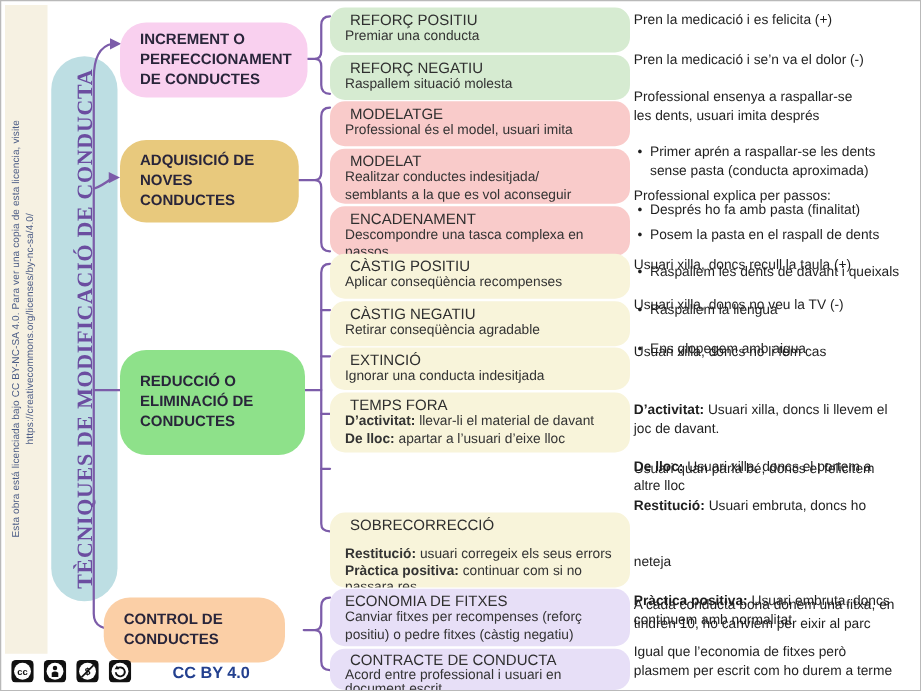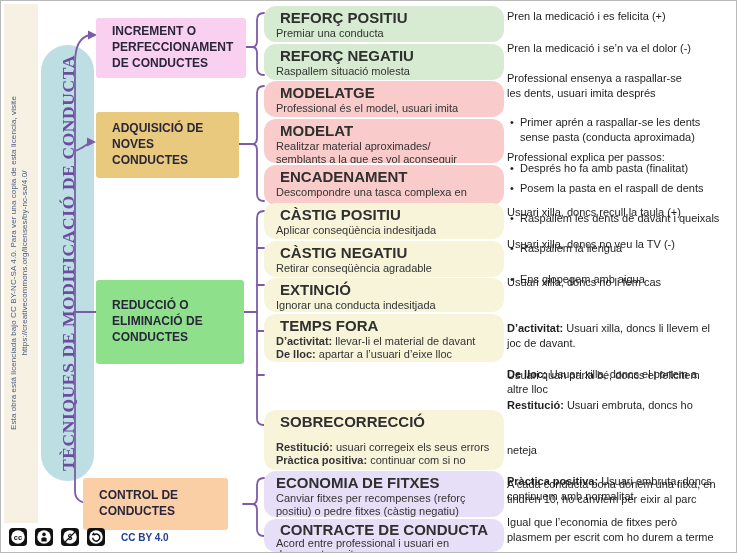--- a/index.html
+++ b/index.html
@@ -18,47 +18,47 @@
     background:#bddee3;border-radius:27px;
   }
   .vtitle{
     position:absolute;left:67px;top:262px;white-space:nowrap;
     transform:translate(-50%,-50%) rotate(-90deg);
     font-family:"Liberation Serif",serif;font-weight:bold;font-size:17.5px;
     color:#6b4da0;letter-spacing:0.6px;
   }
   svg.connectors{position:absolute;left:0;top:0;pointer-events:none;}
   .main-box{
-    position:absolute;border-radius:3px;display:flex;align-items:center;
+    position:absolute;border-radius:21px;display:flex;align-items:center;
     padding:0 8px 0 16px;box-sizing:border-box;font-weight:bold;font-size:12px;
     line-height:1.33;color:#29253a;white-space:pre-line;
   }
   .mb1{left:95px;top:17px;width:150px;height:60px;background:#f9d0ef;}
   .mb2{left:95px;top:111px;width:143px;height:66px;background:#e8c97d;}
   .mb3{left:95px;top:279px;width:148px;height:84px;background:#8ee18a;}
   .mb4{left:82px;top:477px;width:145px;height:52px;background:#fbcfa6;}
   .sub-box{
     position:absolute;left:263px;width:240px;border-radius:12px;
     padding:3px 8px 2px 12px;box-sizing:border-box;
     font-size:11px;color:#333333;line-height:1.2;overflow:hidden;
   }
   .g1{background:#d6ebd1;} .g2{background:#f9cbca;}
   .g3{background:#f8f4da;} .g4{background:#e7dff7;}
-  .sub-title{font-weight:bold;font-size:15px;color:#2f2f2f;margin-left:4px;}
+  .sub-title{font-weight:normal;font-size:12px;color:#2f2f2f;margin-left:4px;}
   .sub-body{white-space:pre-line;}
   .gap10{height:10px;}
   .ex{
     position:absolute;left:506px;width:234px;font-size:11px;color:#1f1f1f;
     line-height:1.38;white-space:pre-line;
   }
   .bullet{position:relative;padding-left:13px;}
   .bullet::before{content:"\2022";position:absolute;left:3px;top:0;}
   .cc-row{position:absolute;left:8px;top:527px;display:flex;align-items:center;gap:8px;}
   .cc-icon{width:18px;height:18px;}
-  .cc-badge{margin-left:8px;font-size:10px;font-weight:bold;color:#23408f;}
+  .cc-badge{margin-left:25px;font-size:13px;font-weight:bold;color:#23408f;}
   .tight{line-height:1.05;}
 </style>
 </head>
 <body>
 
 <div class="canvas">
 
   <div class="cream-strip"></div>
   <div class="lic" style="left:12px;top:262px;">Esta obra está licenciada bajo CC BY-NC-SA 4.0. Para ver una copia de esta licencia, visite</div>
   <div class="lic" style="left:23px;top:262px;">https://creativecommons.org/licenses/by-nc-sa/4.0/</div>
@@ -115,32 +115,32 @@
     <div class="sub-title">REFORÇ NEGATIU</div>
     <div class="sub-body">Raspallem situació molesta</div>
   </div>
 
   <div class="sub-box g2" style="top:80px;height:36px">
     <div class="sub-title">MODELATGE</div>
     <div class="sub-body">Professional és el model, usuari imita</div>
   </div>
   <div class="sub-box g2" style="top:118px;height:44px">
     <div class="sub-title">MODELAT</div>
-    <div class="sub-body">Realitzar material aproximades/
+    <div class="sub-body">Realitzar conductes indesitjada/
 semblants a la que es vol aconseguir</div>
   </div>
   <div class="sub-box g2" style="top:164px;height:40px">
     <div class="sub-title">ENCADENAMENT</div>
     <div class="sub-body">Descompondre una tasca complexa en
 passos</div>
   </div>
 
   <div class="sub-box g3" style="top:202px;height:36px">
     <div class="sub-title">CÀSTIG POSITIU</div>
-    <div class="sub-body">Aplicar conseqüència indesitjada</div>
+    <div class="sub-body">Aplicar conseqüència recompenses</div>
   </div>
   <div class="sub-box g3" style="top:240px;height:36px">
     <div class="sub-title">CÀSTIG NEGATIU</div>
     <div class="sub-body">Retirar conseqüència agradable</div>
   </div>
   <div class="sub-box g3" style="top:277px;height:34px">
     <div class="sub-title">EXTINCIÓ</div>
     <div class="sub-body">Ignorar una conducta indesitjada</div>
   </div>
   <div class="sub-box g3" style="top:313px;height:48px">

